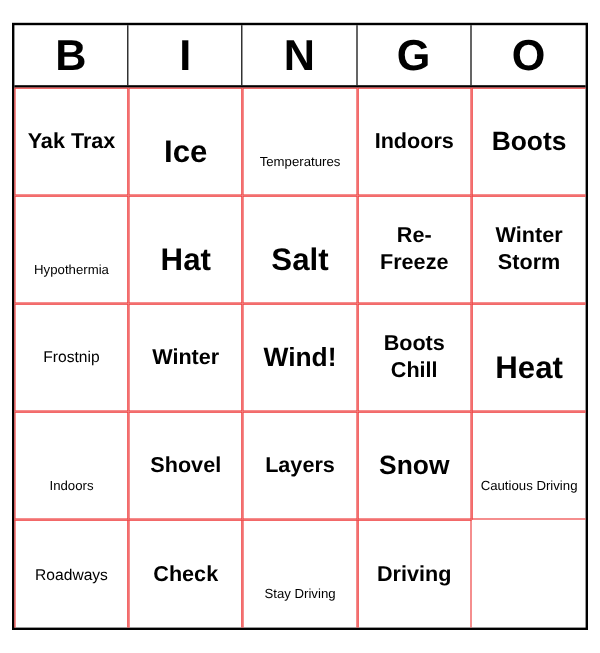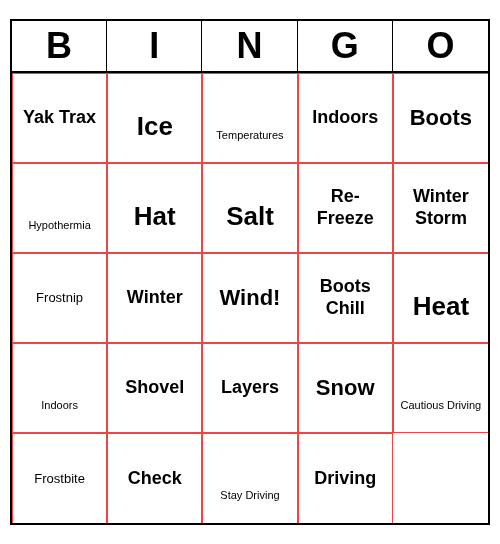--- a/index.html
+++ b/index.html
@@ -126,21 +126,21 @@
       <div class="bingo-cell">
         <span class="cell-text size-md">Layers</span>
       </div>
       <div class="bingo-cell">
         <span class="cell-text size-lg">Snow</span>
       </div>
       <div class="bingo-cell">
         <span class="cell-text size-xs">Cautious Driving</span>
       </div>
       <div class="bingo-cell">
-        <span class="cell-text size-sm">Frostbite</span>
+        <span class="cell-text size-sm">Roadways</span>
       </div>
       <div class="bingo-cell">
         <span class="cell-text size-md">Check</span>
       </div>
       <div class="bingo-cell">
         <span class="cell-text size-xs">Stay Driving</span>
       </div>
       <div class="bingo-cell">
         <span class="cell-text size-md">Driving</span>
       </div>

